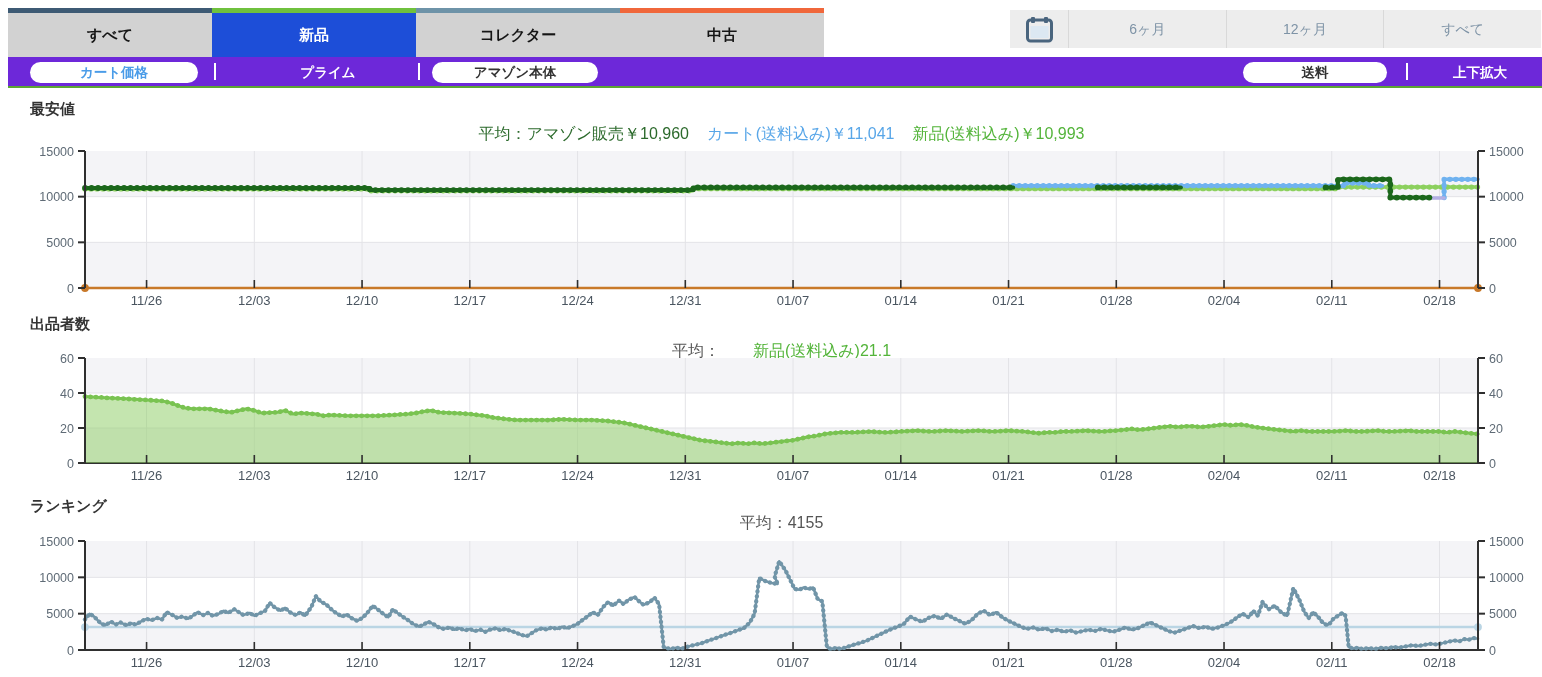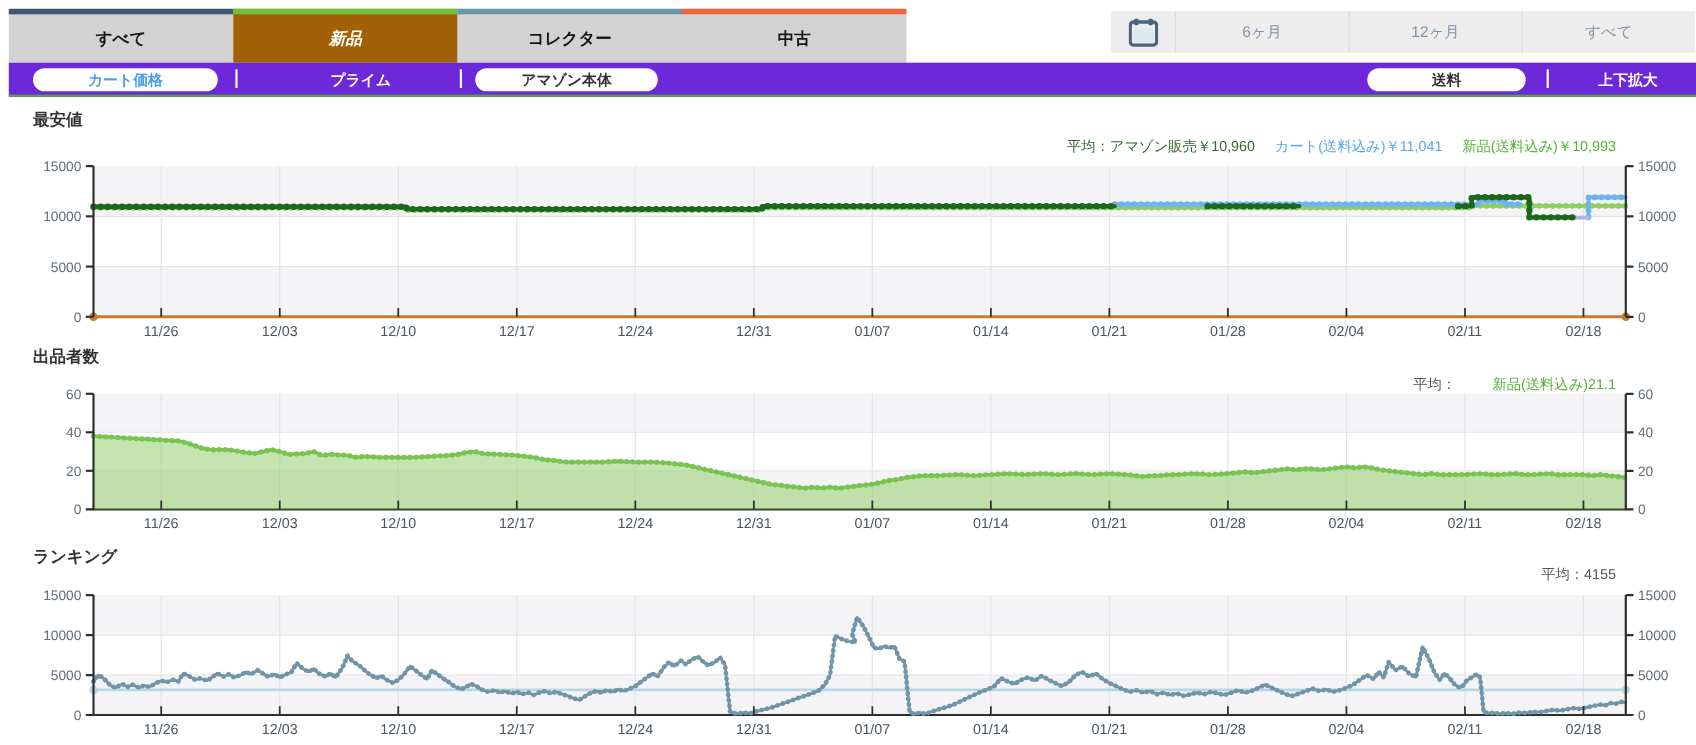--- a/index.html
+++ b/index.html
@@ -2,37 +2,37 @@
 <html><head>
 <meta charset="utf-8">
 <style>
   html,body{margin:0;padding:0;}
   body{width:1542px;height:677px;position:relative;background:#ffffff;
        font-family:"Liberation Sans","DejaVu Sans",sans-serif;overflow:hidden;}
   
   .tabs{position:absolute;left:8px;top:8px;display:flex;}
   .tab{width:204px;height:49px;background:#d2d2d2;box-sizing:border-box;border-top:5px solid #999;
        display:flex;align-items:center;justify-content:center;font-size:15px;font-weight:bold;color:#151515;cursor:pointer;}
-  .tab.selected{background:#a16207;border-top-color:#6fc13d;color:#ffffff;font-style:italic;}
+  .tab.selected{background:#1d4ed8;border-top-color:#6fc13d;color:#ffffff;}
   
   .period{position:absolute;left:1010px;top:10px;width:531px;height:38px;background:#ededed;display:flex;align-items:center;}
   .period .cal{width:58px;display:flex;align-items:center;justify-content:center;cursor:pointer;}
   .pitem{flex:1;text-align:center;font-size:14px;color:#7e93a6;cursor:pointer;border-left:1px solid #d9d9d9;line-height:38px;height:38px;}
   .pitem.first{border-left:none;}
   .pitem.selected{color:#222;font-weight:bold;}
   
   .greenbar{position:absolute;left:8px;right:0;top:57px;height:31px;background:#6d28d9;border-bottom:2px solid #5ca634;box-sizing:border-box;}
   .pill{position:absolute;top:5px;height:21px;border-radius:11px;background:#ffffff;
         display:flex;align-items:center;justify-content:center;font-size:13.5px;font-weight:bold;cursor:pointer;}
   .gtext{position:absolute;top:5px;height:21px;display:flex;align-items:center;justify-content:center;
          color:#ffffff;font-size:13.5px;font-weight:bold;cursor:pointer;}
   .gdiv{position:absolute;top:6px;width:2px;height:17px;background:#ffffff;}
   
   .sec-title{position:absolute;left:30px;font-size:15px;font-weight:bold;color:#333;}
-  .legend{position:absolute;left:85px;width:1393px;text-align:right;font-size:13px;}
+  .legend{position:absolute;left:85px;width:1393px;text-align:center;font-size:16px;}
   .legend span{margin:0 9px;}
   #charts-svg{position:absolute;left:0;top:0;}
 </style>
 </head>
 <body>
 
 <div class="tabs">
   <div class="tab" style="border-top-color: rgb(61, 90, 116);">
       <span>すべて</span>
     </div>

